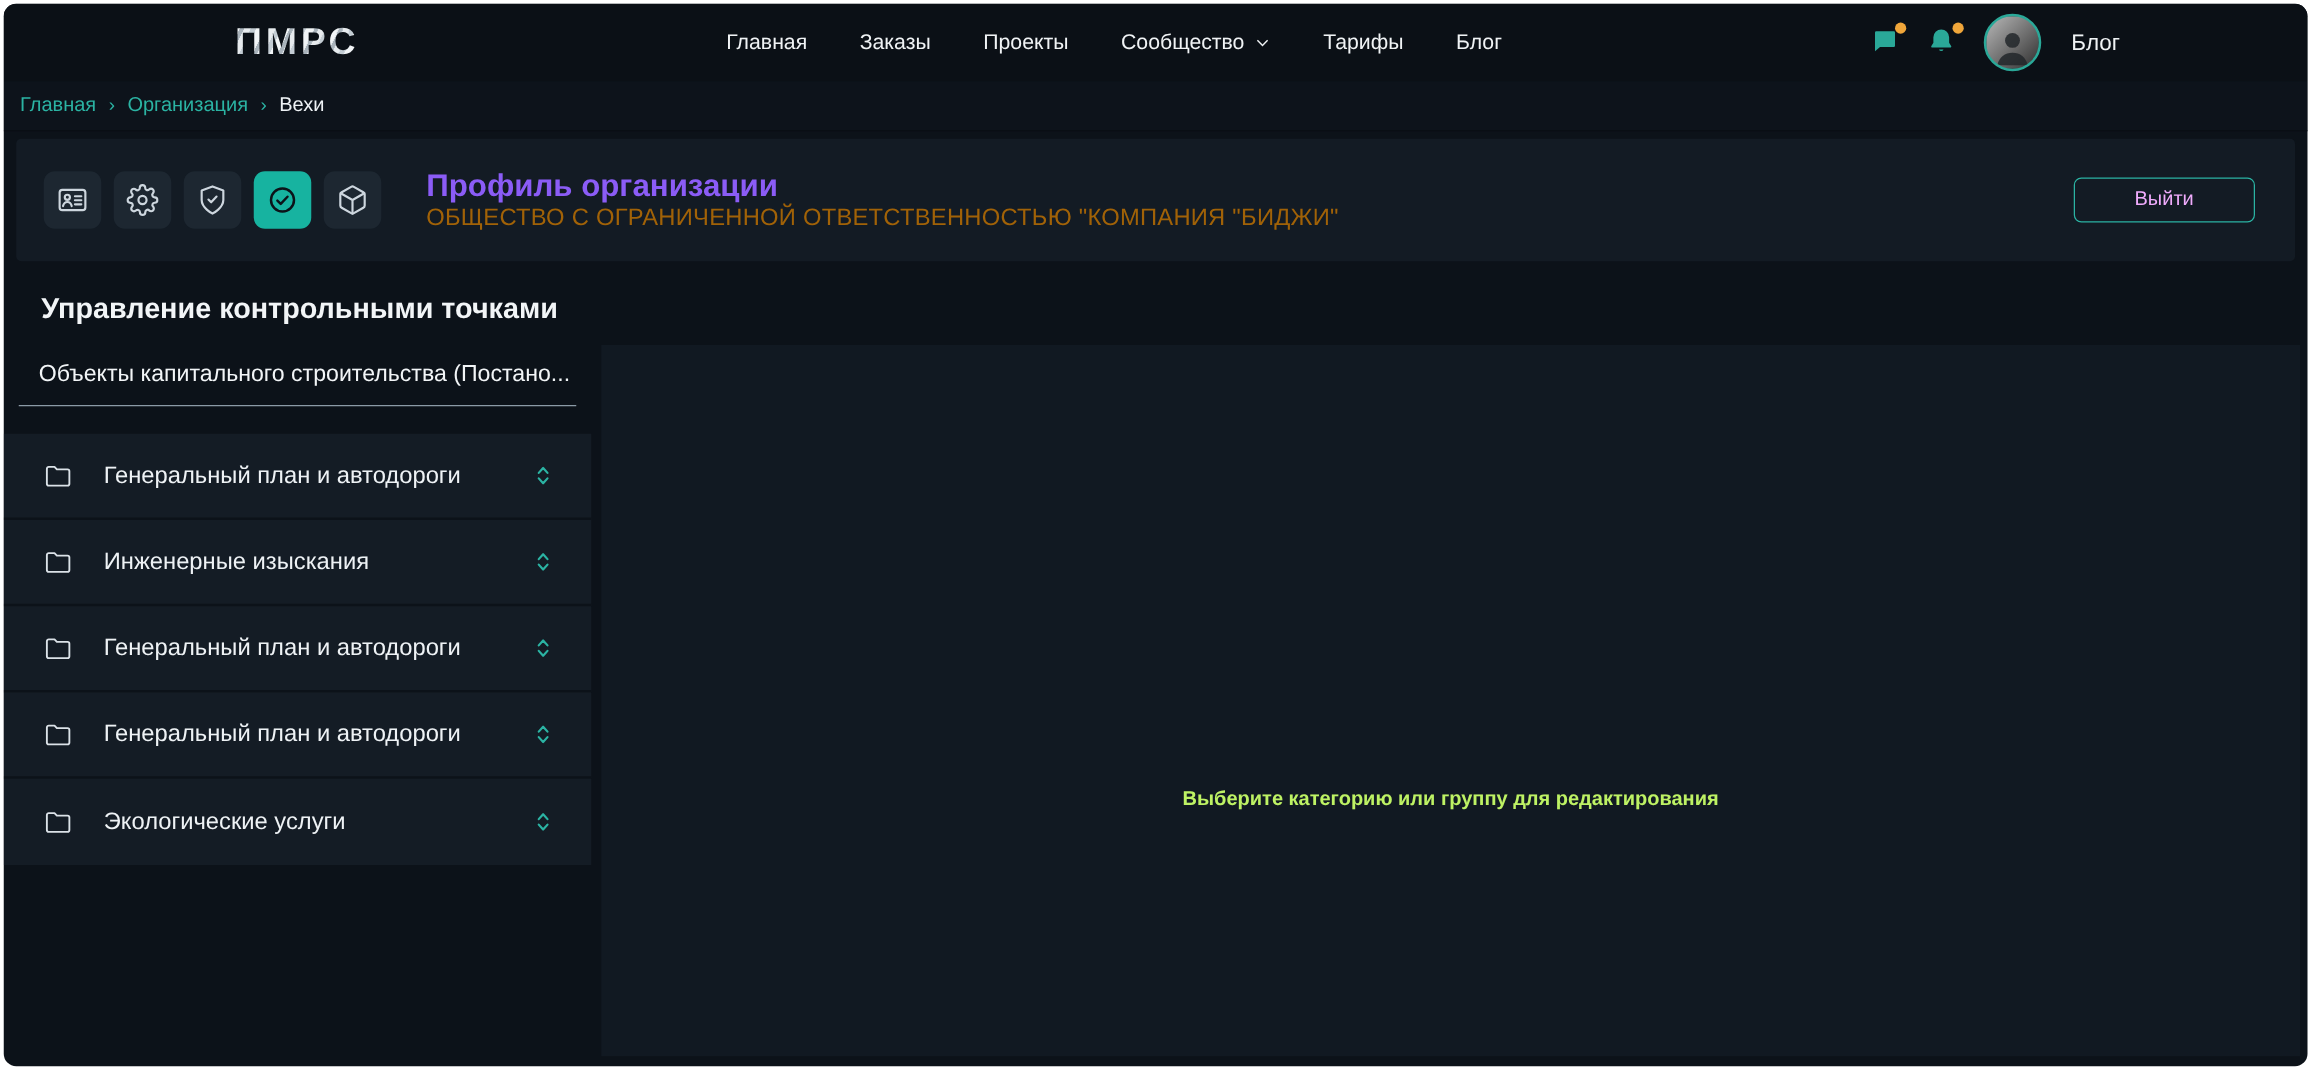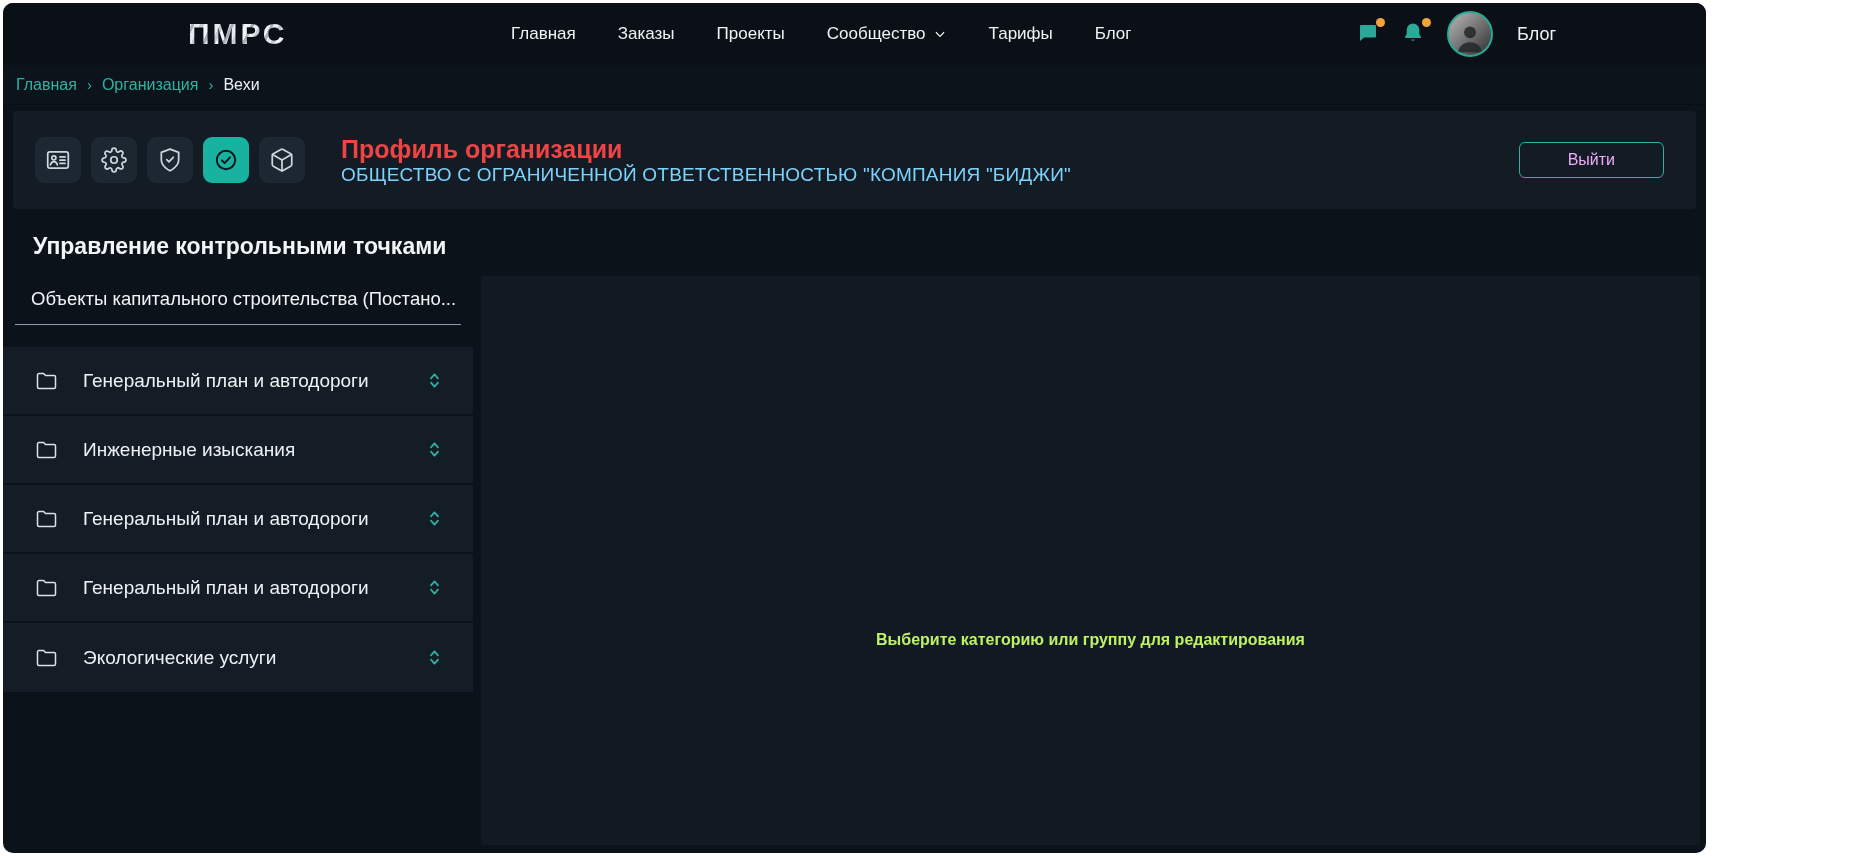--- a/index.html
+++ b/index.html
@@ -3,21 +3,21 @@
 <meta charset="utf-8">
 <style>
   * { margin:0; padding:0; box-sizing:border-box; }
   html,body { width:1849px; height:856px; }
   body {
     background:#ffffff;
     font-family:"Liberation Sans","DejaVu Sans",sans-serif;
     padding:3px;
   }
   .app {
-    width:1703px; height:850px;
+    width:1843px; height:850px;
     background:#0c1219;
     border-radius:10px;
     overflow:hidden;
     display:flex; flex-direction:column;
     color:#eef2f5;
   }
 
   
   .navbar {
     height:62px; flex:none;
@@ -78,22 +78,22 @@
   .htab {
     width:46px; height:46px; border-radius:9px;
     background:#1d2731;
     display:flex; align-items:center; justify-content:center;
     cursor:pointer;
   }
   .htab svg { width:26px; height:26px; stroke:#cdd6de; fill:none; stroke-width:1.6; stroke-linecap:round; stroke-linejoin:round; }
   .htab.active { background:#17b3a0; }
   .htab.active svg { stroke:#0c1319; stroke-width:1.8; }
   .title-block { margin-left:36px; }
-  .page-title { font-size:25px; font-weight:600; color:#ef4444; }
-  .page-subtitle { font-size:19px; color:#7dd3fc; margin-top:0; letter-spacing:.2px; }
+  .page-title { font-size:25px; font-weight:600; color:#8b5cf6; }
+  .page-subtitle { font-size:19px; color:#a16207; margin-top:0; letter-spacing:.2px; }
   .exit-btn {
     margin-left:auto;
     border:1px solid #2bb3a3; border-radius:6px;
     background:transparent; color:#f0abfc;
     font-size:16px; font-family:inherit;
     padding:8px 48px; cursor:pointer;
   }
 
   
   .section { padding:24px 0 0 30px; flex:none; }

